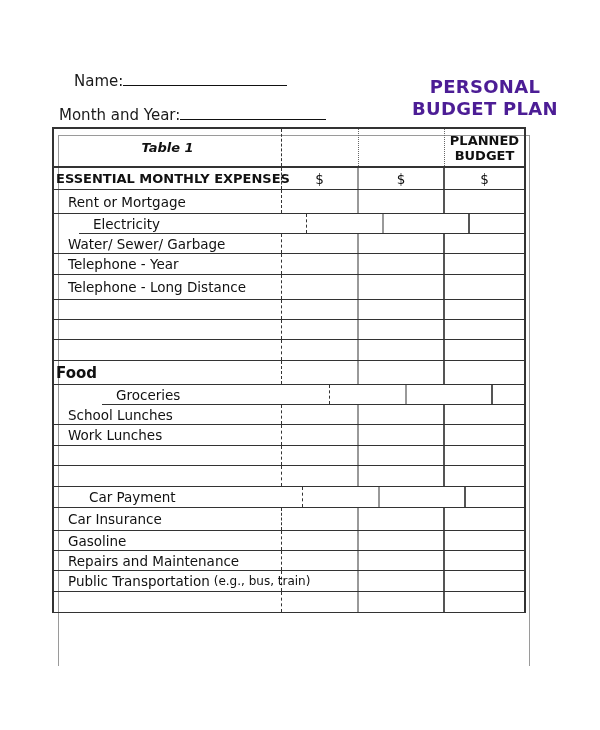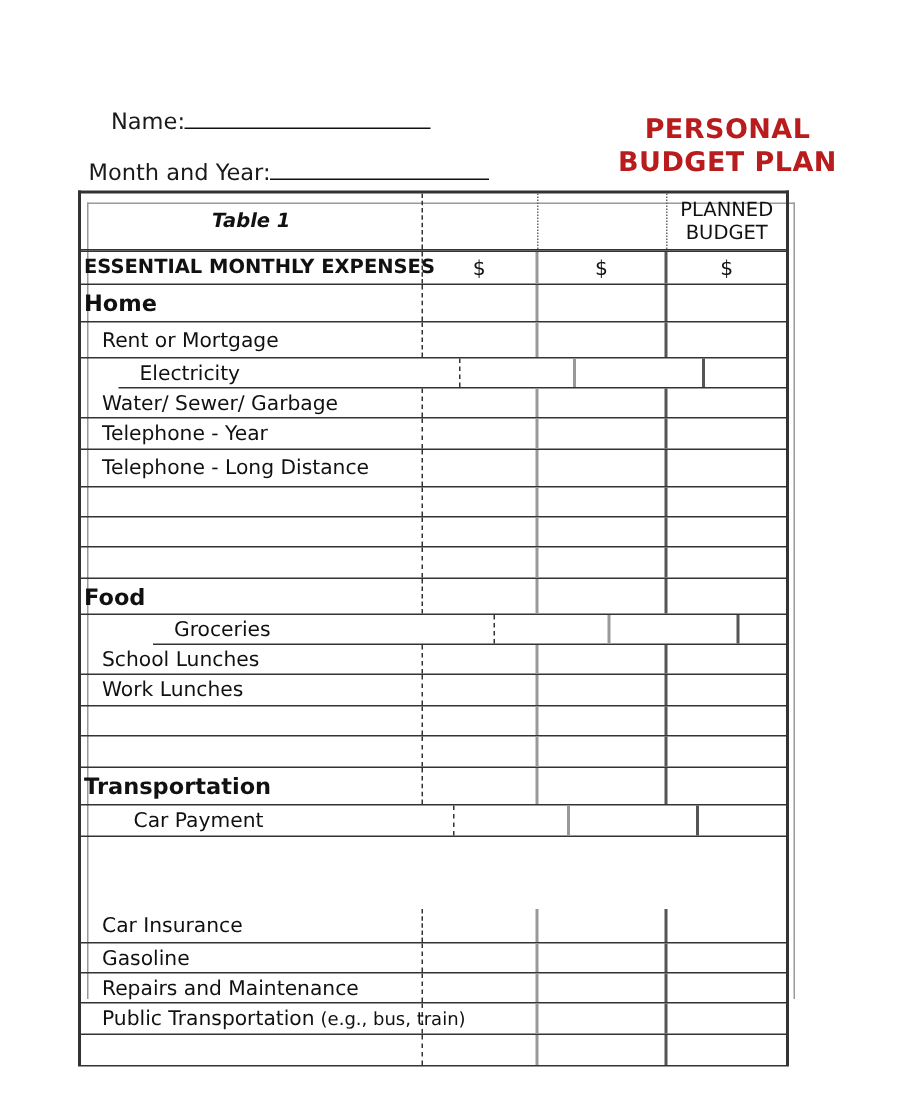--- a/index.html
+++ b/index.html
@@ -1,33 +1,33 @@
 <!DOCTYPE html>
 <html><head>
   <meta charset="utf-8">
   <style>
     html, body { margin:0; padding:0; background:#ffffff; }
     body { width:600px; height:730px; position:relative; overflow:hidden;
            font-family:"DejaVu Sans", sans-serif; color:#111; }
     .abs { position:absolute; }
     .field-label { font-size:15px; color:#1a1a1a; white-space:nowrap; }
     .field-line { display:inline-block; border-bottom:1.5px solid #111; height:14px; vertical-align:baseline; }
-    .title { font-weight:bold; font-size:18px; text-align:center; line-height:22px; letter-spacing:0.3px; color:#b91c1c; }
+    .title { font-weight:bold; font-size:18px; text-align:center; line-height:22px; letter-spacing:0.3px; color:#4c1d95; }
     .frame-gray { border:1.5px solid #9a9a9a; }
     .tbl { position:absolute; left:52px; top:127px; width:470px; border-left:2px solid #333; border-right:2px solid #333; border-top:2px solid #333; }
     .row { position:relative; display:flex; border-bottom:1.5px solid #333; box-sizing:border-box; }
     .cell { box-sizing:border-box; display:flex; align-items:center; font-size:13.5px; overflow:visible; white-space:nowrap; }
     .c1 { width:228px; border-right:1px dashed #333; padding-left:14px; }
     .c2 { width:77px; border-right:2px solid #999; justify-content:center; }
     .c3 { width:86px; border-right:2px solid #555; justify-content:center; }
     .c4 { flex:1; justify-content:center; }
     .cat { font-weight:bold; font-size:15px; padding-left:2px; }
     .hdr-essential { font-weight:bold; font-size:13px; padding-left:2px; }
     .small { font-size:12px;text-align:center; }
-    .planned { font-weight:normal; font-size:13px; line-height:15px; text-align:center; flex-direction:column; justify-content:center; }
+    .planned { font-weight:bold; font-size:13px; line-height:15px; text-align:center; flex-direction:column; justify-content:center; }
     .tbl-caption { font-weight:bold; font-style:italic; font-size:13px; justify-content:center; padding-left:0; }
     .dotted-right { border-right:1px dotted #666; }
   </style>
 </head>
 <body>
 
 <div class="abs field-label" style="left:74px; top:71px;">
   <span>Name:</span><span class="field-line" style="width:164px;"></span>
 </div>
 <div class="abs field-label" style="left:59px; top:105px;">
@@ -51,28 +51,20 @@
       <span>BUDGET</span>
     </div>
   </div>
   <div class="row" style="height:23px; border-top:1px solid #333;">
     <div class="cell c1 hdr-essential">ESSENTIAL MONTHLY EXPENSES</div>
     <div class="cell c2">$</div>
     <div class="cell c3">$</div>
     <div class="cell c4">$</div>
   </div>
   <div id="rows">
-      <div class="row" style="height: 25px;">
-        <div class="cell c1 cat">
-          <span>Home</span>
-        </div>
-        <div class="cell c2"></div>
-        <div class="cell c3"></div>
-        <div class="cell c4"></div>
-      </div>
       <div class="row" style="height: 24px;">
         <div class="cell c1">
           <span>Rent or Mortgage</span>
         </div>
         <div class="cell c2"></div>
         <div class="cell c3"></div>
         <div class="cell c4"></div>
       </div>
       <div class="row" style="height: 20px; margin-left: 25px;">
         <div class="cell c1">
@@ -171,37 +163,29 @@
         <div class="cell c4"></div>
       </div>
       <div class="row" style="height: 21px;">
         <div class="cell c1">
           <span></span>
         </div>
         <div class="cell c2"></div>
         <div class="cell c3"></div>
         <div class="cell c4"></div>
       </div>
-      <div class="row" style="height: 25px;">
-        <div class="cell c1 cat">
-          <span>Transportation</span>
-        </div>
-        <div class="cell c2"></div>
-        <div class="cell c3"></div>
-        <div class="cell c4"></div>
-      </div>
       <div class="row" style="height: 21px; padding-left: 21px;">
         <div class="cell c1">
           <span>Car Payment</span>
         </div>
         <div class="cell c2"></div>
         <div class="cell c3"></div>
         <div class="cell c4"></div>
       </div>
-      <div class="row" style="height: 23px; margin-top: 48px;">
+      <div class="row" style="height: 23px;">
         <div class="cell c1">
           <span>Car Insurance</span>
         </div>
         <div class="cell c2"></div>
         <div class="cell c3"></div>
         <div class="cell c4"></div>
       </div>
       <div class="row" style="height: 20px;">
         <div class="cell c1">
           <span>Gasoline</span>

